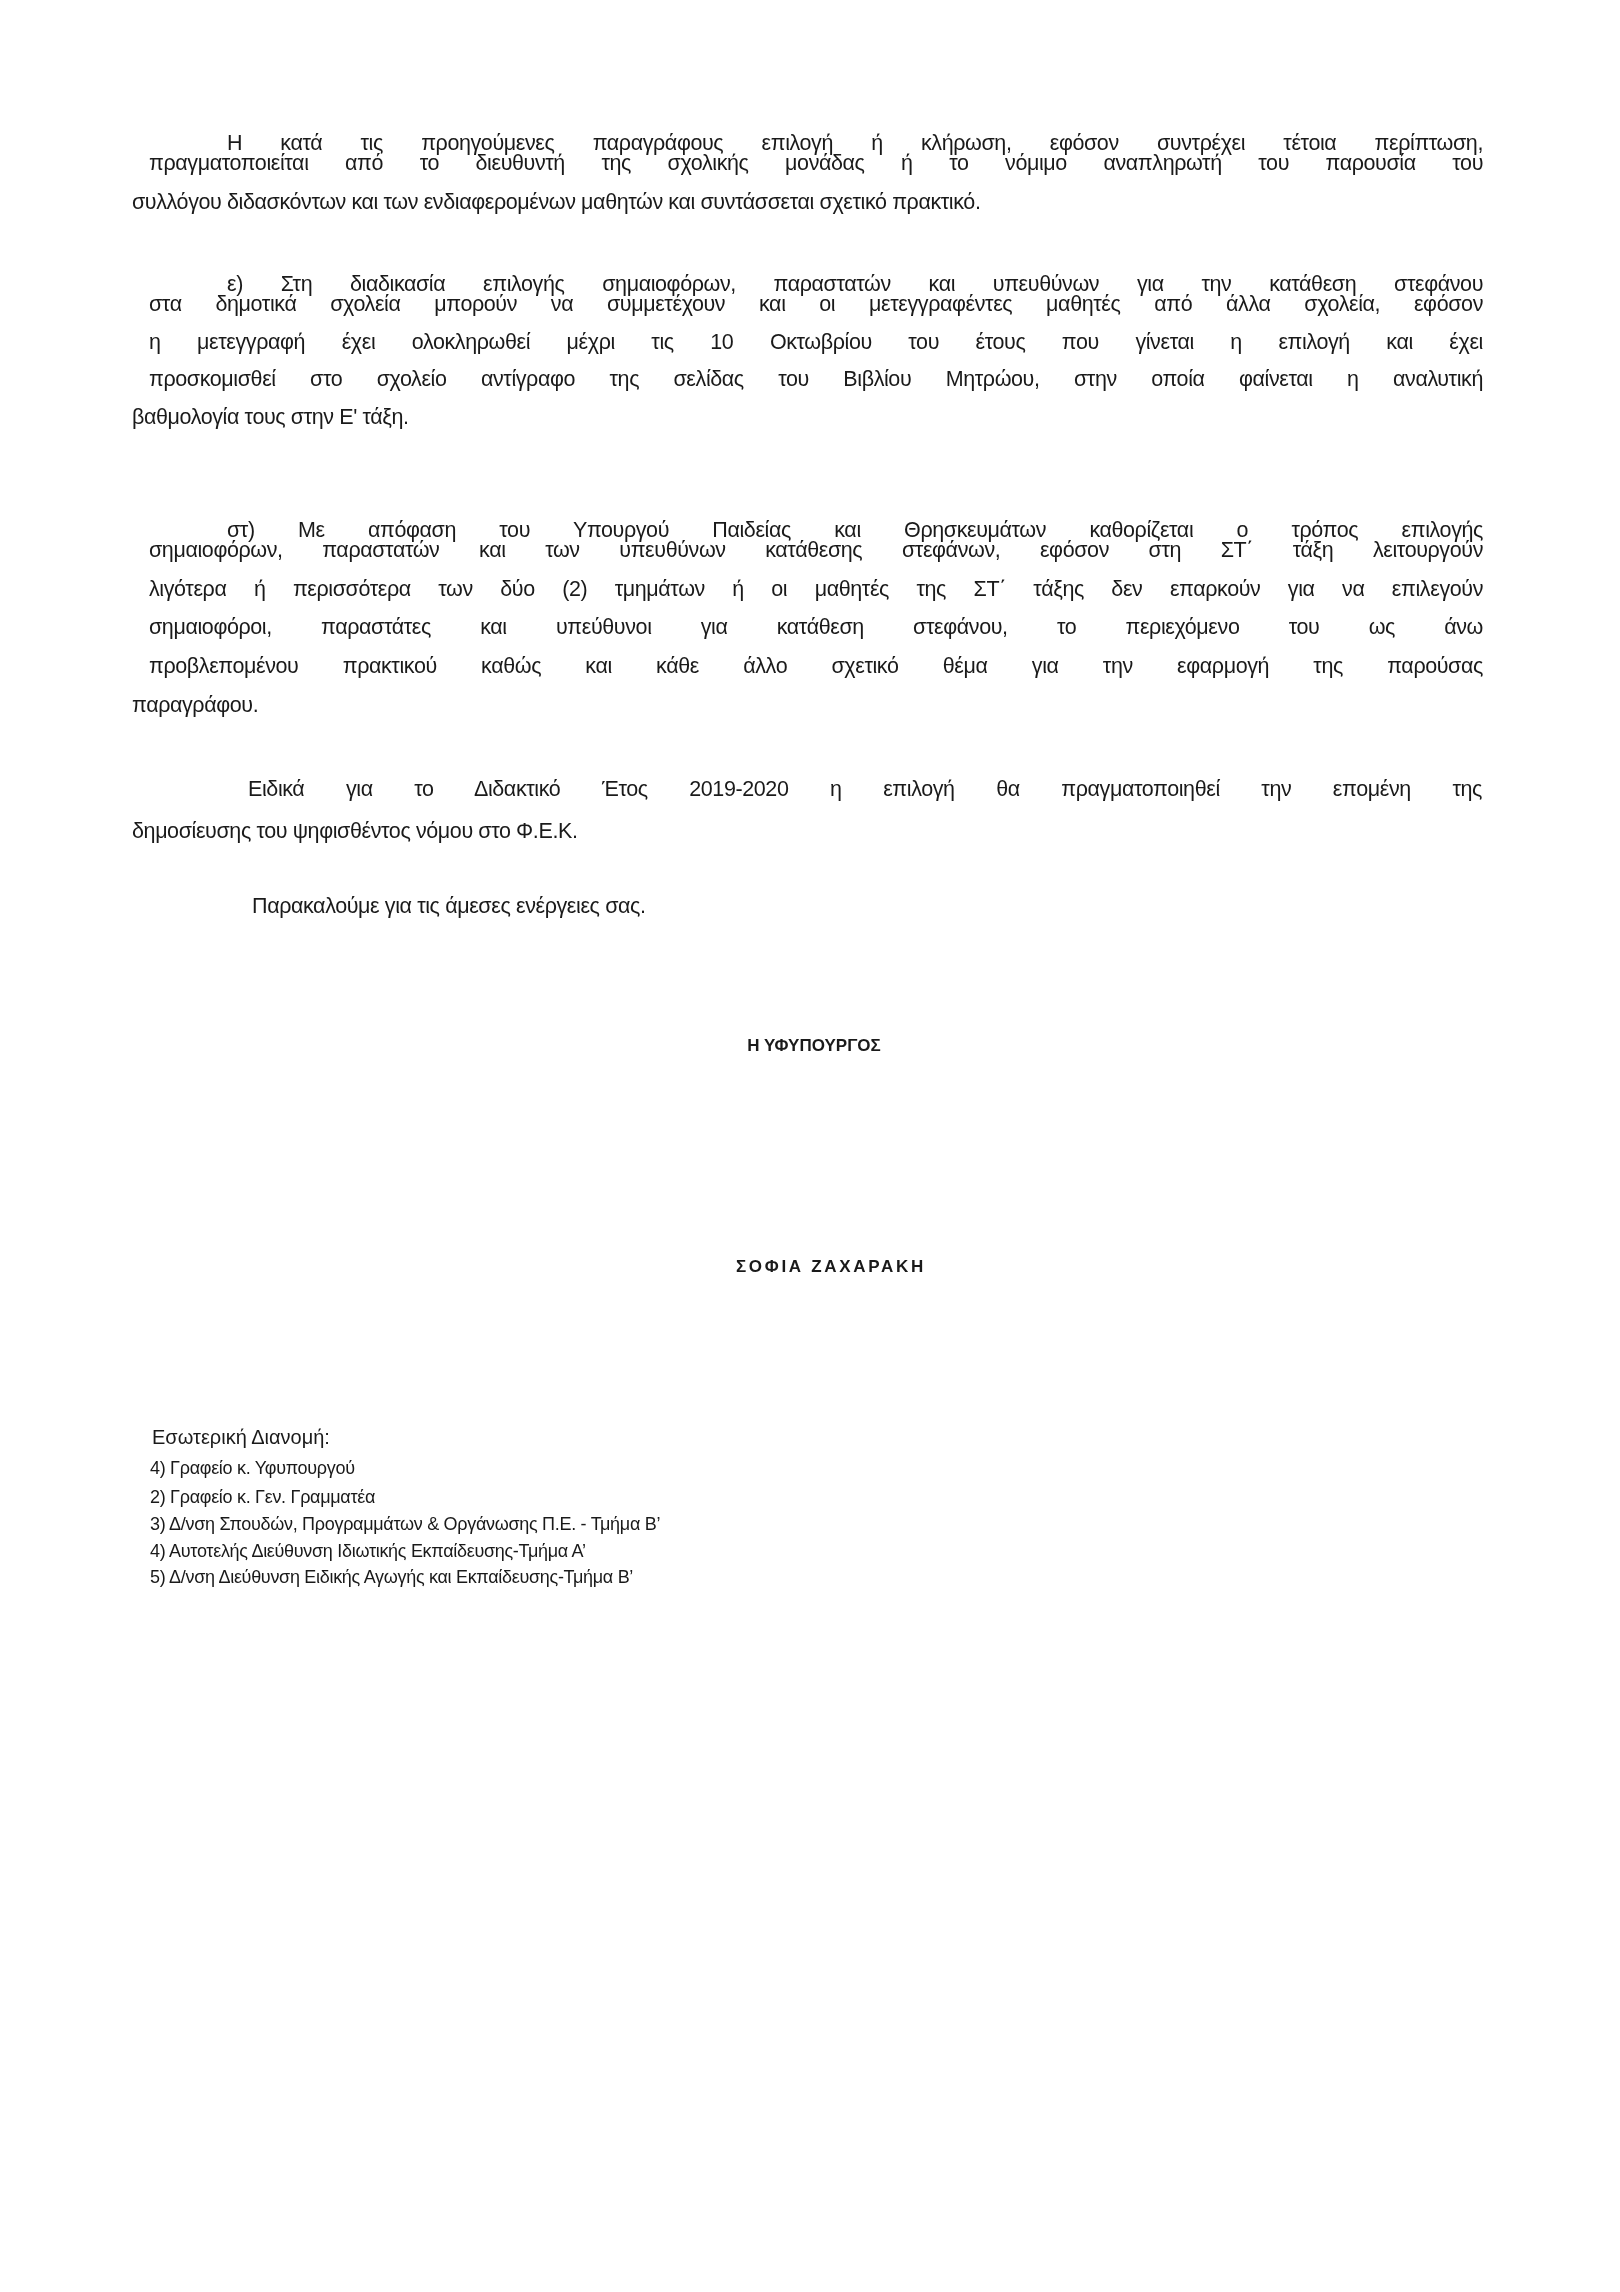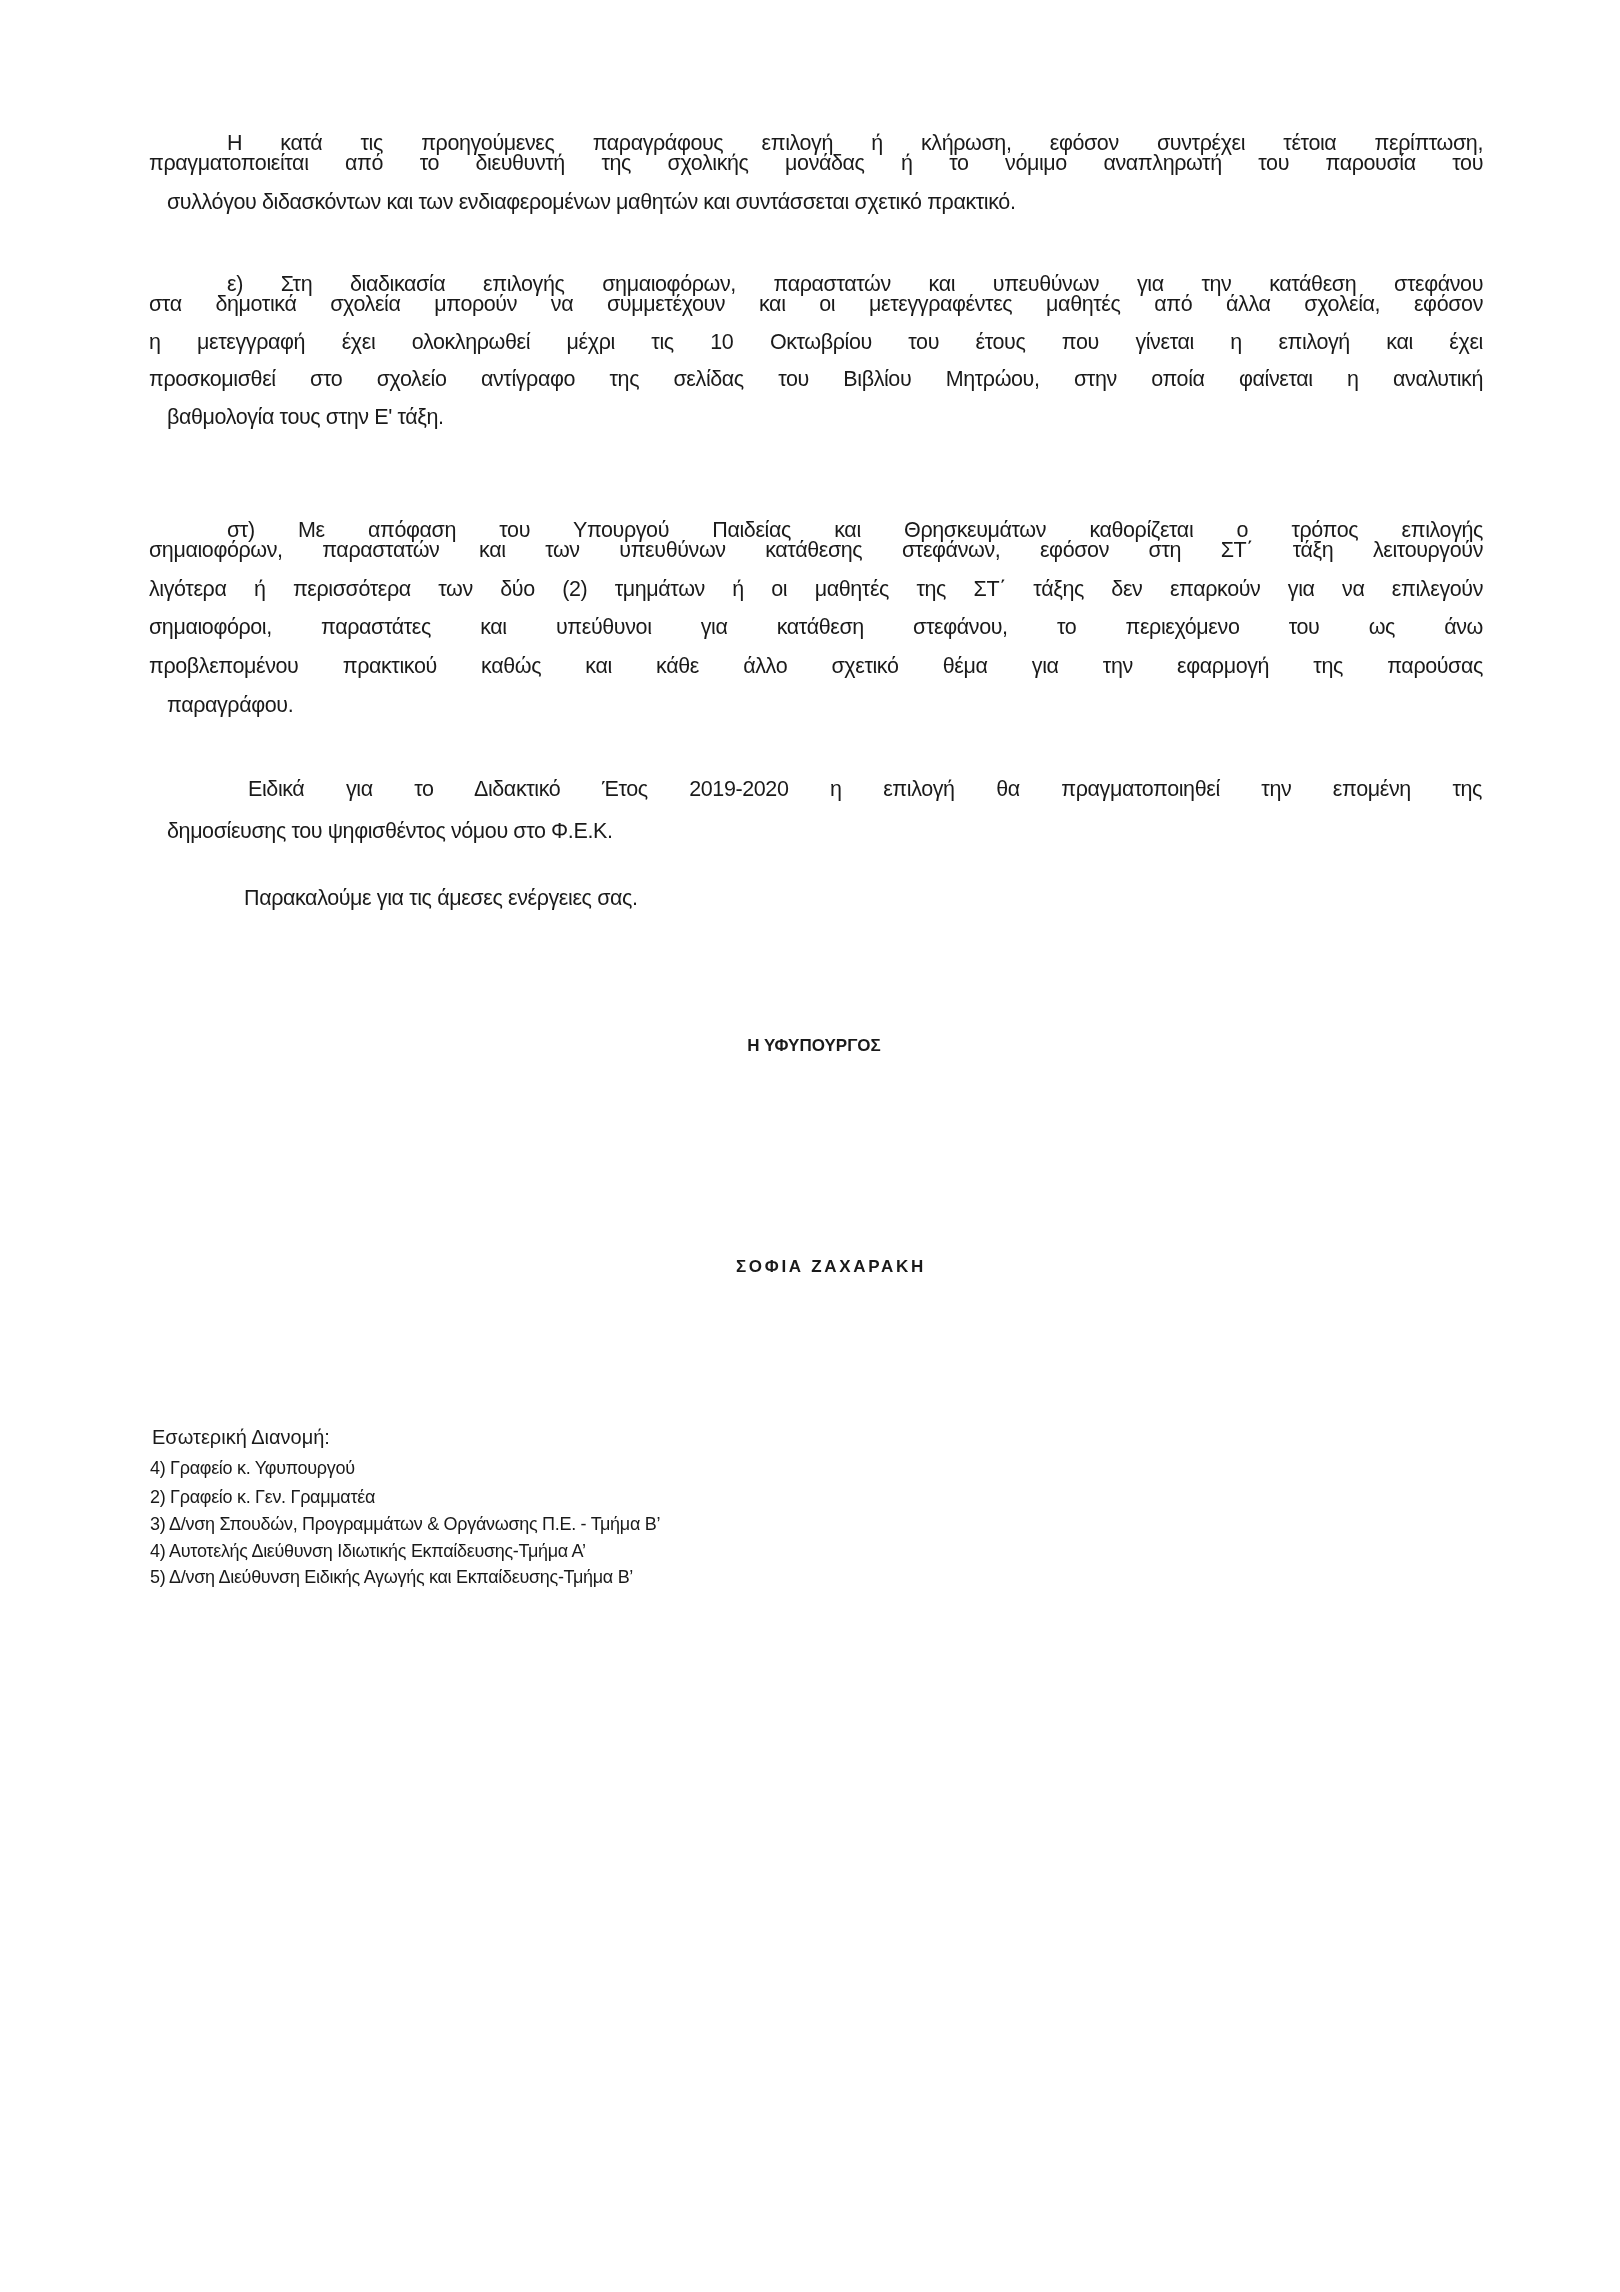--- a/index.html
+++ b/index.html
@@ -3,22 +3,22 @@
 <meta charset="utf-8">
 <style>
   html, body { margin: 0; padding: 0; background: #ffffff; }
   body { width: 1620px; height: 2293px; position: relative; overflow: hidden;
          font-family: "Liberation Sans", sans-serif; color: #1a1a1a; }
   .line { position: absolute; font-size: 21.5px; line-height: 27px; white-space: nowrap;
           letter-spacing: -0.4px; }
   .just { left: 149px; width: 1334px; text-align: justify; text-align-last: justify; white-space: normal; }
   .just.ind1 { left: 227px; width: 1256px; margin-top: 18px; }
   .just.ind2 { left: 248px; width: 1234px; }
-  .plain { left: 167px; }
-  .plain.ind2 { left: 244px; }
+  .plain { left: 132px; }
+  .plain.ind2 { left: 252px; margin-top: 8px; }
   .sig { position: absolute; font-weight: bold; font-size: 17px; line-height: 27px;
          white-space: nowrap; transform: translateX(-50%); }
   .dist-h { position: absolute; left: 152px; font-weight: normal; font-size: 20px; line-height: 23px; }
   .dist-i { position: absolute; left: 150px; font-size: 18px; line-height: 23px; white-space: nowrap; letter-spacing: -0.3px; }
 </style>
 </head>
 <body>
 
 <div>
 

